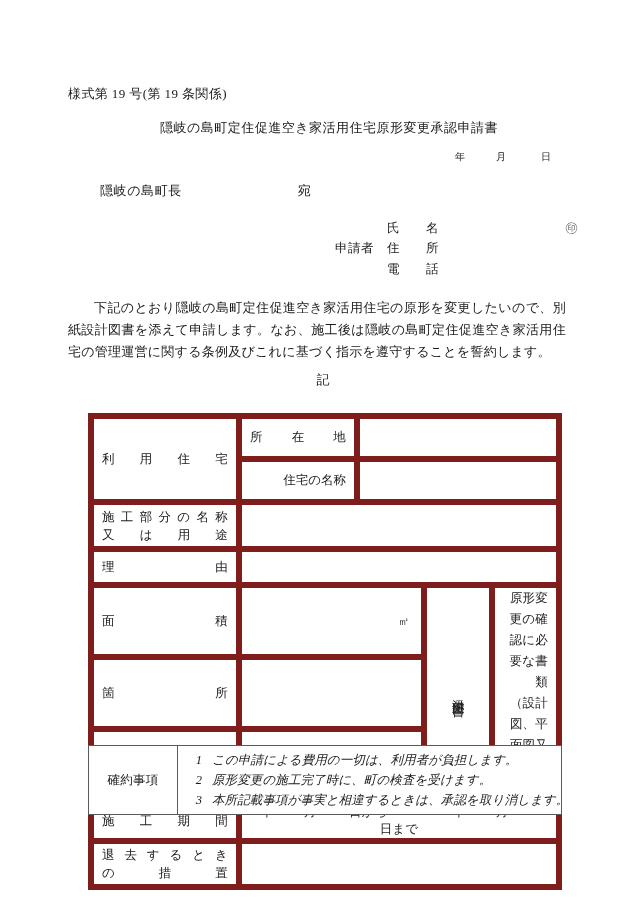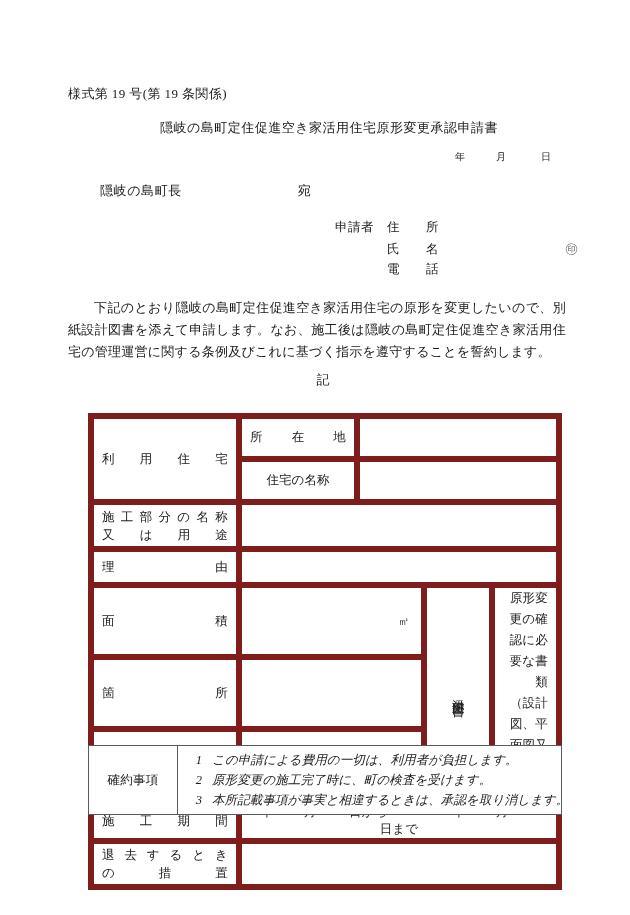--- a/index.html
+++ b/index.html
@@ -130,21 +130,21 @@
     background: #fff;
   }
   .lbl-spread {
     display: block;
     text-align: justify;
     text-align-last: justify;
     letter-spacing: 0.2px;
   }
   .lbl-center {
     display: block;
-    text-align: center;
+    text-align: right;
   }
   .lbl-two-line { line-height: 18px; }
   .cell-label { width: 126px; }
   .cell-sublabel { width: 96px; }
 
   
   .vertical-cell {
     width: 32px;
     padding: 6px 2px;
     text-align: center;
@@ -232,27 +232,27 @@
   </div>
 
   <div class="abs jtext nowrap" id="addressee-line">
     <span>隠岐の島町長</span>
     <span class="addr-gap"></span>
     <span>宛</span>
   </div>
 
   <div class="abs jtext" id="applicant-block">
     <div class="row">
-      <span class="who">申請者</span>
-      <span class="fieldlabel">住　所</span>
-    </div>
-    <div class="row">
       <span class="who"></span>
       <span class="fieldlabel">氏　名</span>
       <span class="seal">㊞</span>
+    </div>
+    <div class="row">
+      <span class="who">申請者</span>
+      <span class="fieldlabel">住　所</span>
     </div>
     <div class="row">
       <span class="who"></span>
       <span class="fieldlabel">電　話</span>
     </div>
   </div>
 
   <div class="abs jtext" id="body-paragraph">下記のとおり隠岐の島町定住促進空き家活用住宅の原形を変更したいので、別紙設計図書を添えて申請します。なお、施工後は隠岐の島町定住促進空き家活用住宅の管理運営に関する条例及びこれに基づく指示を遵守することを誓約します。</div>
 
   <div class="abs jtext" id="ki-marker">記</div>

